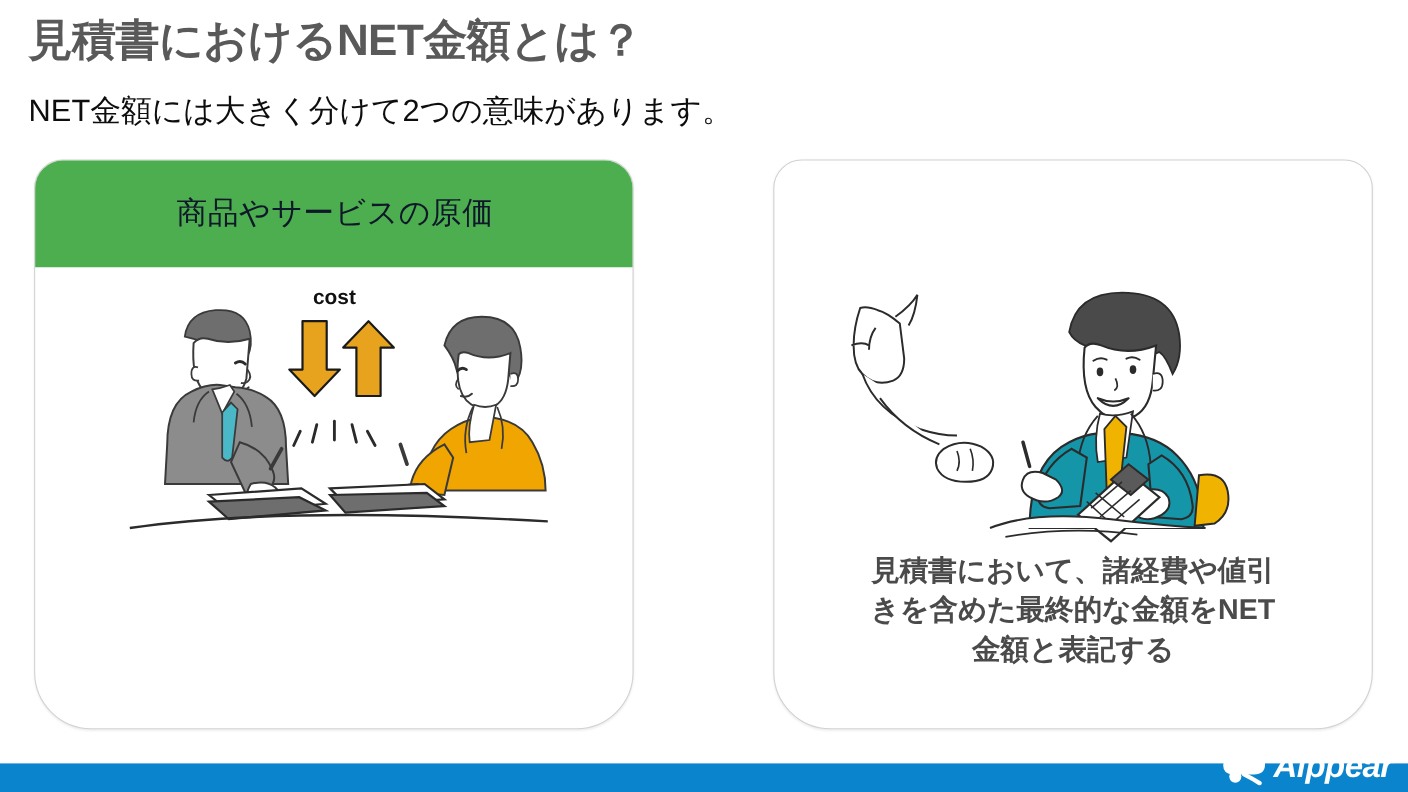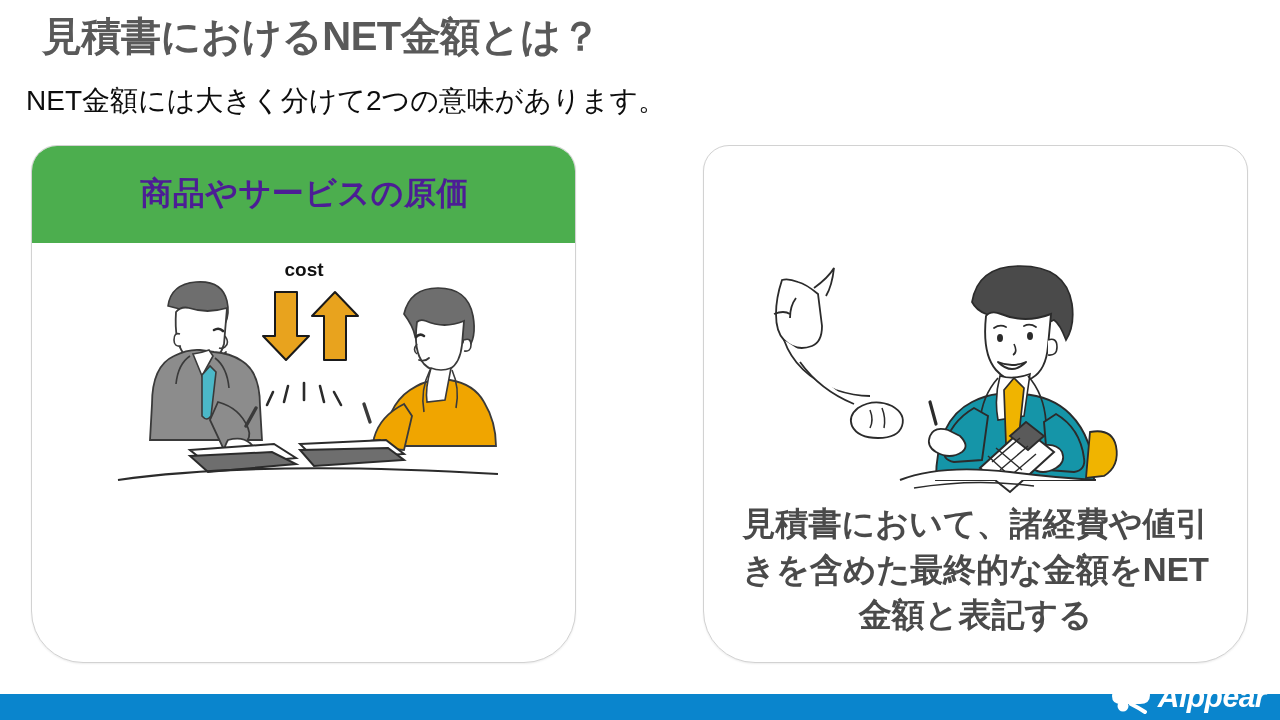--- a/index.html
+++ b/index.html
@@ -18,21 +18,20 @@
   
   #page-title {
     position: absolute;
     left: 26px;
     top: 9px;
     font-size: 40px;
     font-weight: bold;
     color: #595959;
     letter-spacing: -0.5px;
     white-space: nowrap;
-    margin-left: 16px;
   }
   #page-subtitle {
     position: absolute;
     left: 26px;
     top: 82px;
     font-size: 28px;
     font-weight: normal;
     color: #0d0d0d;
     white-space: nowrap;
   }
@@ -59,23 +58,23 @@
     top: -1px;
     width: 547px;
     height: 98px;
     background: #4CAE4E;
     border-radius: 26px 26px 0 0;
     display: flex;
     align-items: center;
     justify-content: center;
   }
   .card-header-label {
-    color: #4c1d95;
-    font-size: 32px;
-    font-weight: bold;
+    color: #0f172a;
+    font-size: 28px;
+    font-weight: normal;
     letter-spacing: 0.5px;
     white-space: nowrap;
   }
 
   .card-illustration {
     position: absolute;
     left: 0;
     top: 98px;
     width: 543px;
     height: 258px;
@@ -87,21 +86,21 @@
     top: 360px;
     text-align: center;
     font-size: 27px;
     font-weight: bold;
     line-height: 1.38;
     color: #4a4a4a;
     white-space: pre-line;
   }
   #card-right .card-body-text {
     top: 355px;
-    font-size: 33px;
+    font-size: 26px;
     left: 18px;
     width: 507px;
   }
 
   
   #footer-bar {
     position: absolute;
     left: 0;
     bottom: 0;
     width: 1280px;

